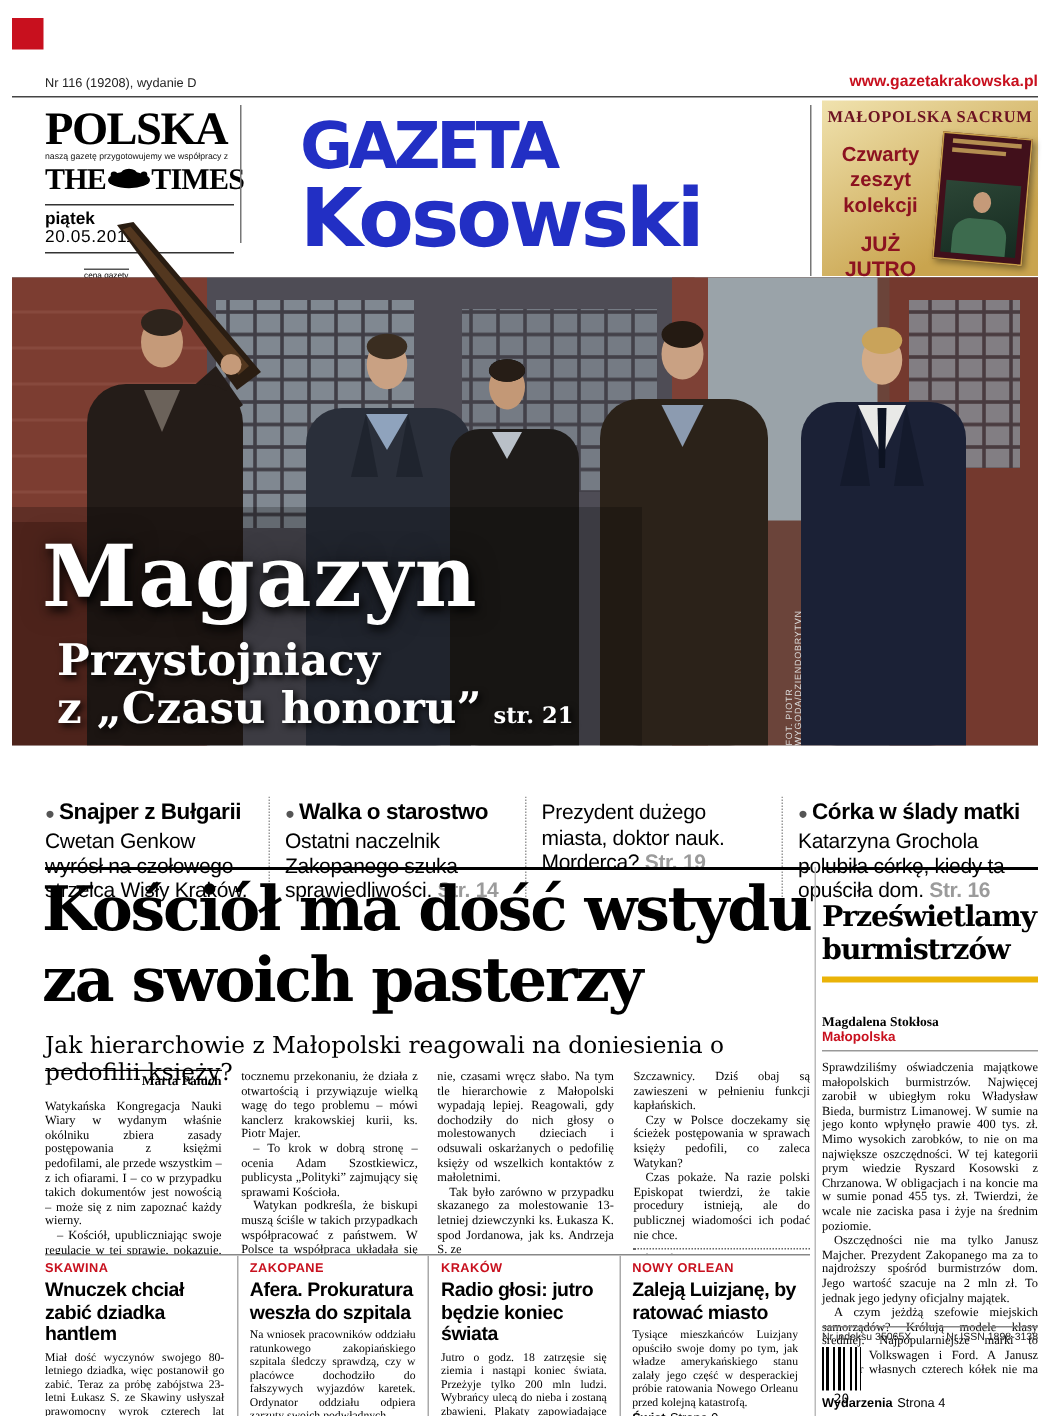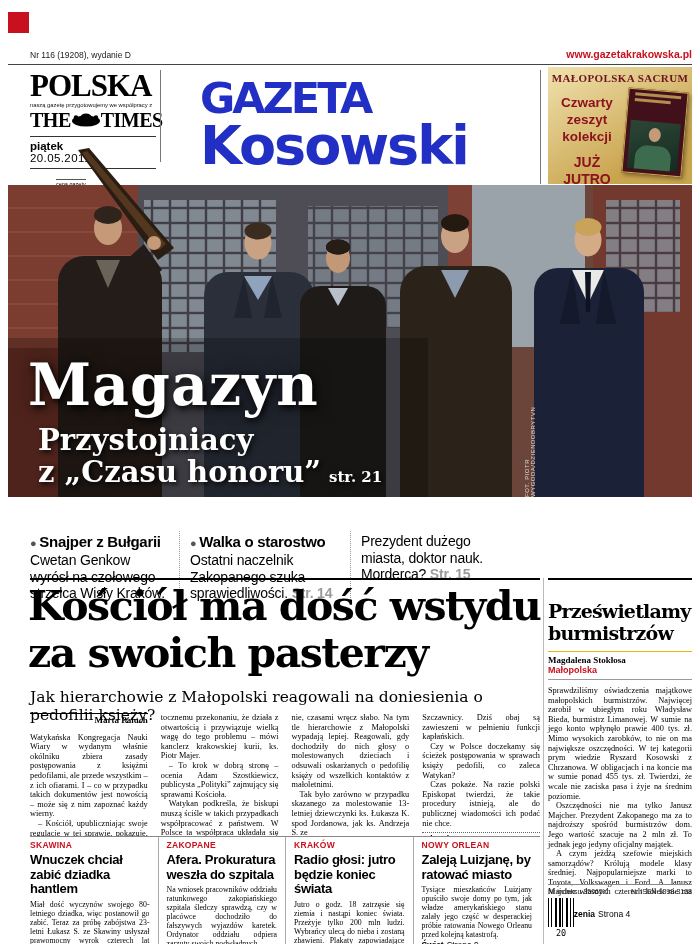--- a/index.html
+++ b/index.html
@@ -112,21 +112,21 @@
   .brief-h { font-weight:bold; font-size:13px; line-height:14.5px; letter-spacing:-0.3px; margin-bottom:3px; }
   .brief-p { font-family:"Liberation Serif",serif; font-size:7.8px; line-height:9px; text-align:justify; }
   .brief-f { font-size:8.5px; margin-top:1px; }
   .sec-name { font-weight:bold; }
   .sec-page { margin-left:3px; }
 
   
   #sidebar { left:548px; top:600px; width:144px; }
   .sb-h { font-family:"DejaVu Serif",serif; font-weight:bold; font-size:19px; line-height:22px;
           letter-spacing:-0.8px; }
-  .sb-by { margin-top:7px; border-top:1px solid #eab308; border-bottom:1px solid #999; padding:3px 0 4px; }
+  .sb-by { margin-top:7px; border-top:4px solid #eab308; border-bottom:1px solid #999; padding:21px 0 4px; }
   .sb-byline { font-family:"Liberation Serif",serif; font-weight:bold; font-size:9px; }
   .sb-region { color:#c8101e; font-weight:bold; font-size:9px; }
   .sb-body { margin-top:6px; font-family:"Liberation Serif",serif; font-size:8.3px;
              line-height:9.6px; text-align:justify; }
   .sb-body p + p { text-indent:8px; }
   .sb-f { font-size:8.5px; margin-top:2px; }
 
   
   #code-block { left:548px; top:884px; width:144px; }
   .code-rule { height:1px; background:#888; margin-bottom:3px; }
@@ -292,21 +292,25 @@
 <div class="abs" id="teasers">
   <div class="teaser">
     <div class="t-title"><span class="t-bullet">●</span><span>Snajper z Bułgarii</span></div>
     <div class="t-text"><span>Cwetan Genkow wyrósł na czołowego strzelca Wisły Kraków. </span><span class="t-page">Str. 12</span></div>
   </div>
   <div class="teaser">
     <div class="t-title"><span class="t-bullet">●</span><span>Walka o starostwo</span></div>
     <div class="t-text"><span>Ostatni naczelnik Zakopanego szuka sprawiedliwości. </span><span class="t-page">Str. 14</span></div>
   </div>
   <div class="teaser">
-    <div class="t-text"><span>Prezydent dużego miasta, doktor nauk. Morderca? </span><span class="t-page">Str. 15</span></div>
+    <div class="t-text"><span>Prezydent dużego miasta, doktor nauk. Morderca? </span><span class="t-page">Str. 19</span></div>
+  </div>
+  <div class="teaser">
+    <div class="t-title"><span class="t-bullet">●</span><span>Córka w ślady matki</span></div>
+    <div class="t-text"><span>Katarzyna Grochola polubiła córkę, kiedy ta opuściła dom. </span><span class="t-page">Str. 16</span></div>
   </div>
 </div>
 
 <div class="abs" id="lead-rule"></div>
 <div class="abs" id="side-rule"></div>
 <div class="abs" id="main-vrule"></div>
 
 <div class="abs" id="lead-h">
   <div>Kościół ma dość wstydu</div>
   <div>za swoich pasterzy</div>

